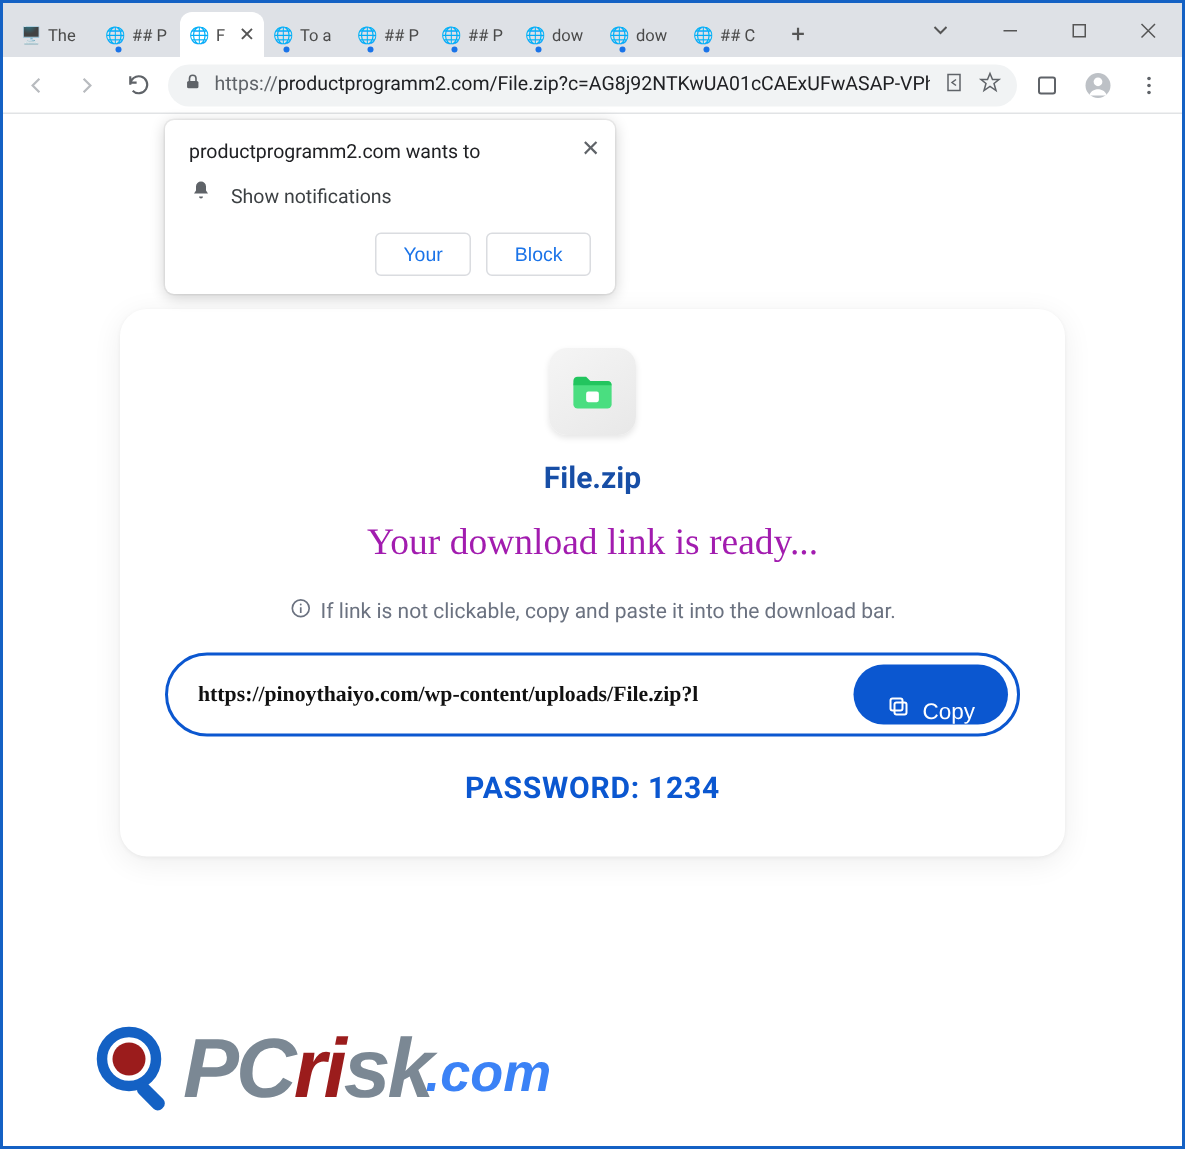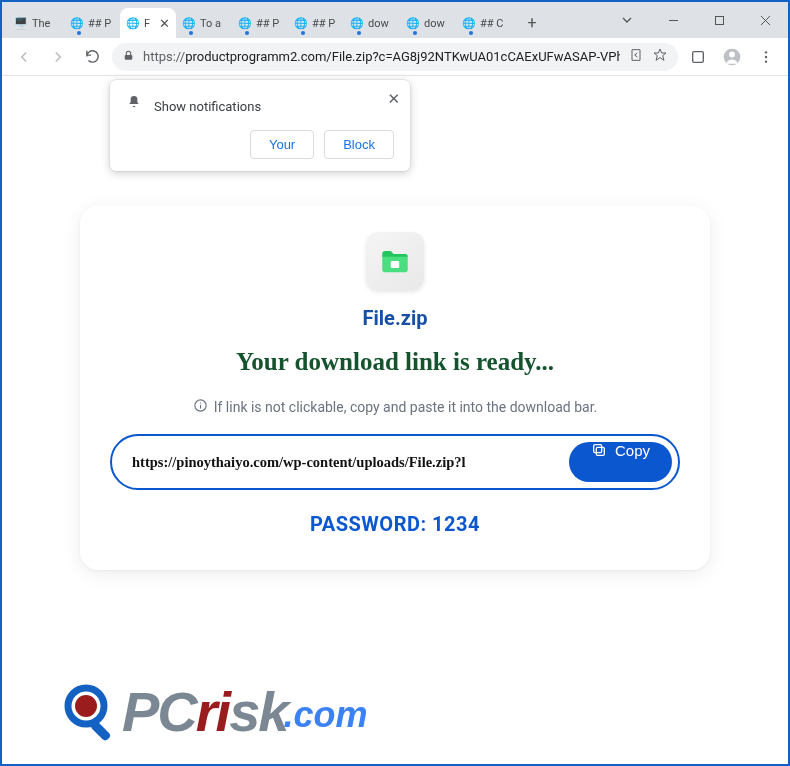--- a/index.html
+++ b/index.html
@@ -139,35 +139,35 @@
 }
 .icon-box {
   width: 58px; height: 58px;
   background: linear-gradient(145deg,#f5f5f5,#e8e8e8);
   border-radius: 12px;
   display:flex; align-items:center; justify-content:center;
   box-shadow: 0 2px 4px rgba(0,0,0,0.1);
   margin-bottom: 16px;
 }
 .filename { color:#174ea6; font-weight:700; font-size:20px; margin-bottom:18px; }
-.headline { font-family: Georgia, serif; font-size:25px; font-weight:700; color:#14532d; margin-bottom:22px;text-align:center; }
+.headline { font-family: Georgia, serif; font-size:25px; font-weight:400; color:#a21caf; margin-bottom:22px;text-align:center; }
 .hint { color:#6b7280; font-size:14px; display:flex; align-items:center; gap:6px; margin-bottom:18px; }
 .linkbox {
   width: 100%;
   border: 2px solid #0b57d0;
   border-radius: 28px;
   padding: 6px 6px 6px 20px;
   display:flex; align-items:center; 
   margin-bottom: 22px;
 }
 .linkbox .linktext { flex:1; font-family: Georgia, serif; font-size:14.5px; font-weight:600; color:#111; white-space:nowrap; overflow:hidden; }
 .copybtn {
   background:#0b57d0; color:#fff; border:none;
   height:40px; padding:0 22px; border-radius:22px;
-  display:flex; align-items:flex-start; gap:8px; font-size:15px; font-weight:500;
+  display:flex; align-items:flex-end; gap:8px; font-size:15px; font-weight:500;
 }
 .password { color:#0b57d0; font-size:20px; font-weight:700; letter-spacing:0.5px; }
 
 
 .watermark {
   position:absolute;
   left: 60px;
   bottom: 20px;
   display:flex;
   align-items:center;
@@ -345,20 +345,21 @@
         <rect x="34" y="38" width="22" height="9" rx="4" transform="rotate(45 34 38)" fill="#1461c4"></rect>
       </svg>
     </div>
     <span class="txt1"><span>PC</span><span class="ri">ri</span><span>sk</span></span>
     <span class="txt2">.com</span>
   </div>
 </div>
 
 <div class="notif">
   <span class="nclose">✕</span>
+  <div class="nhead">productprogramm2.com wants to</div>
   <div class="nrow">
     <span class="bell"><svg width="16" height="16" viewBox="0 0 24 24">
           <path d="M12 3a5 5 0 0 0-5 5v4l-2 3h14l-2-3V8a5 5 0 0 0-5-5z" fill="currentColor"></path>
           <path d="M10 18a2 2 0 0 0 4 0" fill="currentColor"></path>
         </svg></span>
     <span class="ntext">Show notifications</span>
   </div>
   <div class="nbtns">
     <button class="nbtn">Your</button>
     <button class="nbtn">Block</button>

